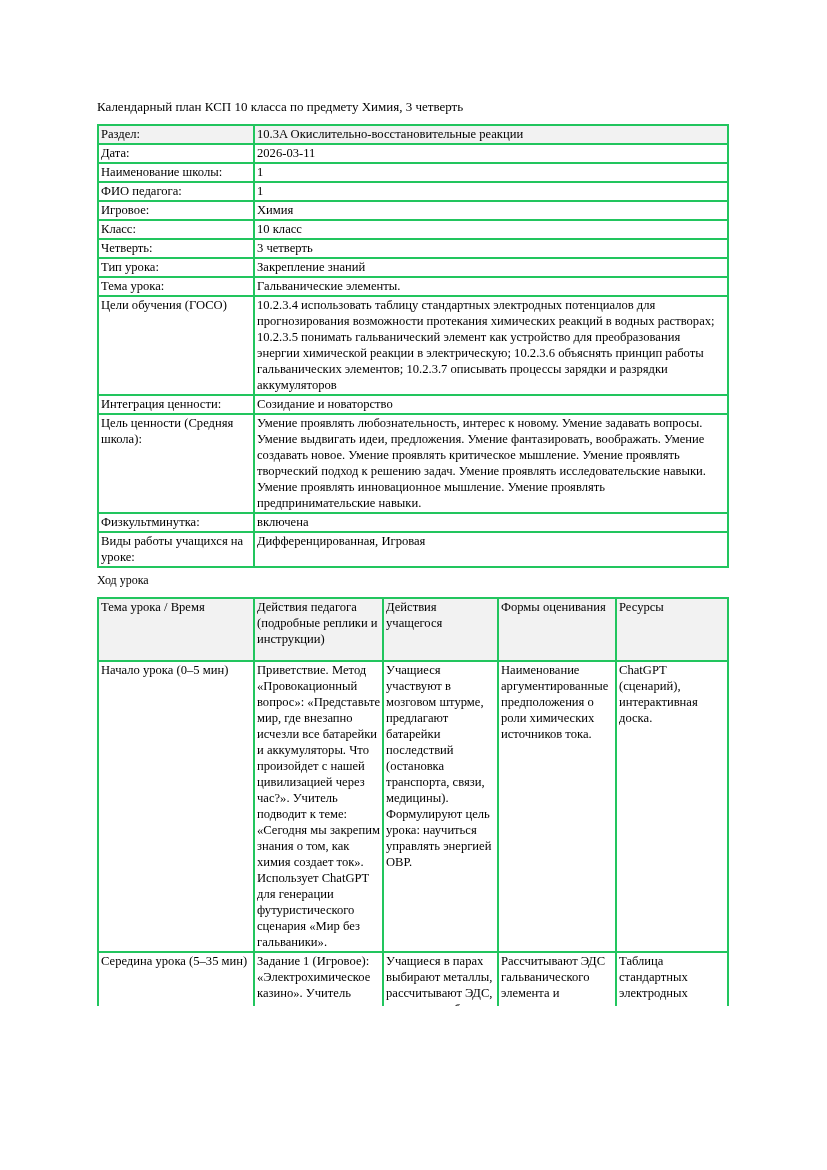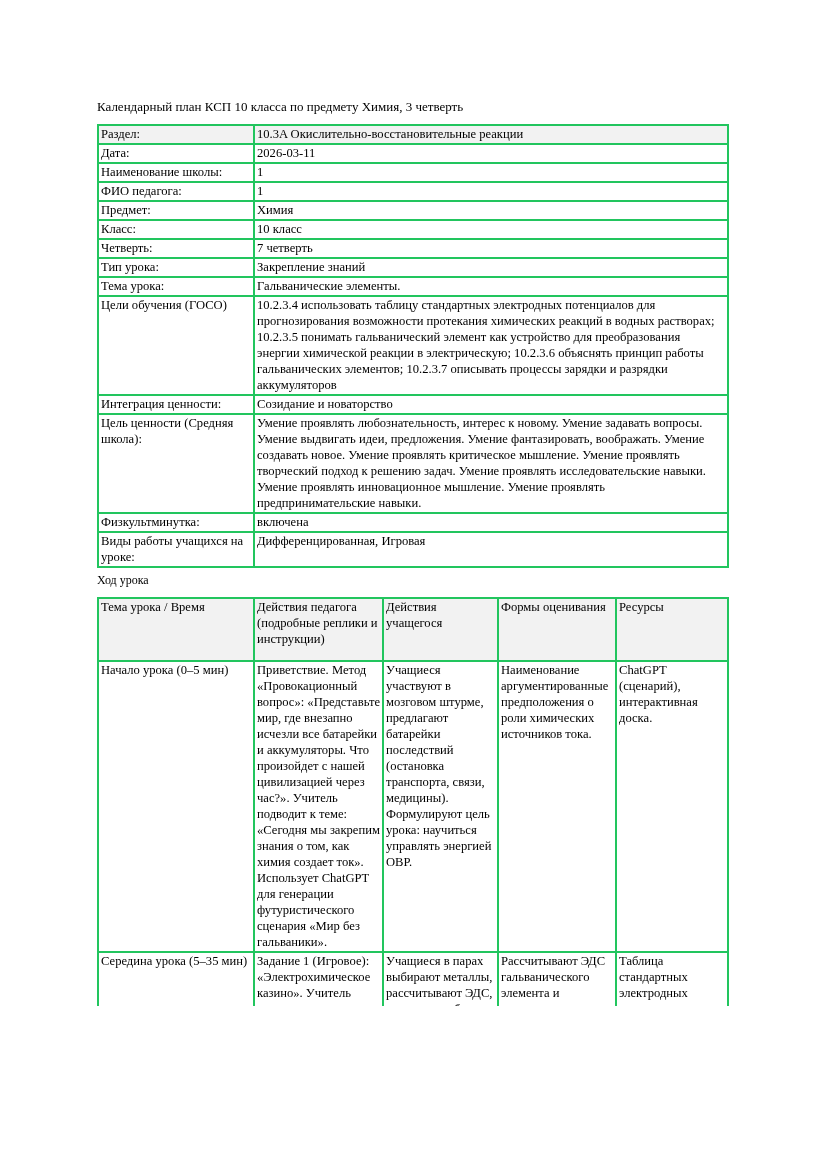--- a/index.html
+++ b/index.html
@@ -73,30 +73,30 @@
         </tr>
         <tr>
           <td>Наименование школы:</td>
           <td>1</td>
         </tr>
         <tr>
           <td>ФИО педагога:</td>
           <td>1</td>
         </tr>
         <tr>
-          <td>Предмет:</td>
+          <td>Игровое:</td>
           <td>Химия</td>
         </tr>
         <tr>
           <td>Класс:</td>
           <td>10 класс</td>
         </tr>
         <tr>
           <td>Четверть:</td>
-          <td>7 четверть</td>
+          <td>3 четверть</td>
         </tr>
         <tr>
           <td>Тип урока:</td>
           <td>Закрепление знаний</td>
         </tr>
         <tr>
           <td>Тема урока:</td>
           <td>Гальванические элементы.</td>
         </tr>
         <tr>

